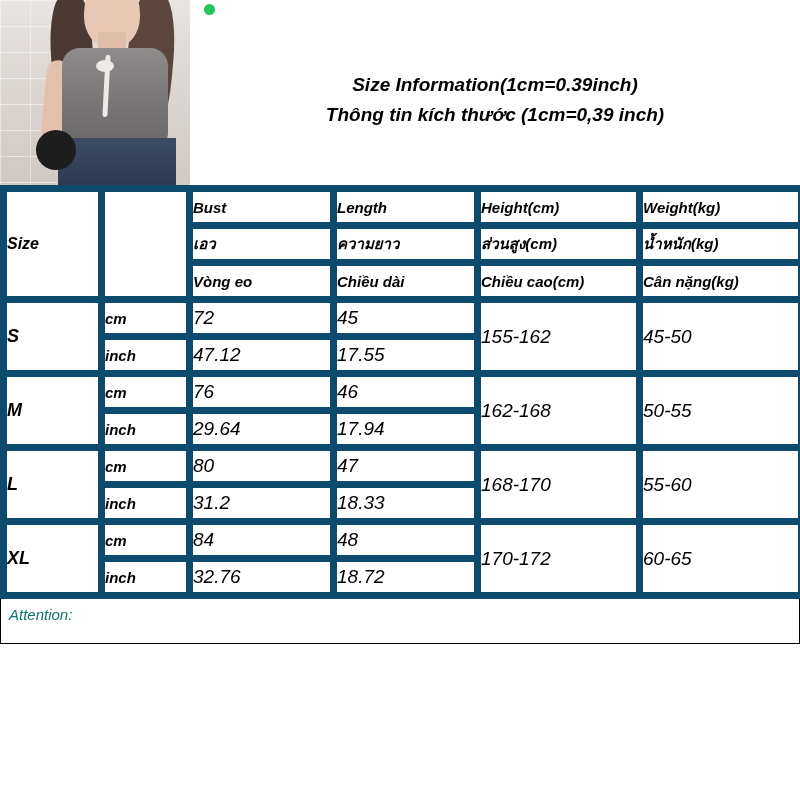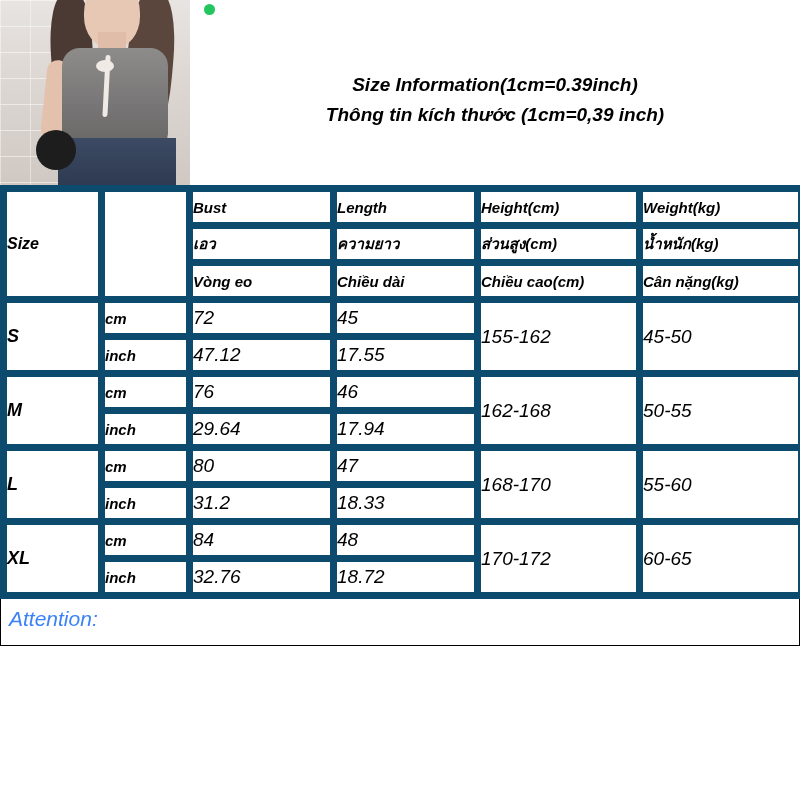--- a/index.html
+++ b/index.html
@@ -166,24 +166,24 @@
   }
   .hdr-row td { height: 34px; }
   .data-row td { height: 42px; }
 
   
   .attention {
     border: 1px solid #000;
     border-top: none;
     width: 800px;
     box-sizing: border-box;
-    padding: 6px 8px 12px 8px;
-    font-size: 21px;
+    padding: 6px 8px 18px 8px;
+    font-size: 15px;
     line-height: 1.35;
-    color: #3b82f6;
+    color: #0f766e;
   }
   .attention p { margin: 0; }
 </style>
 </head>
 <body>
 
 <div class="page">
 
   <div class="header">
     <div class="photo">

